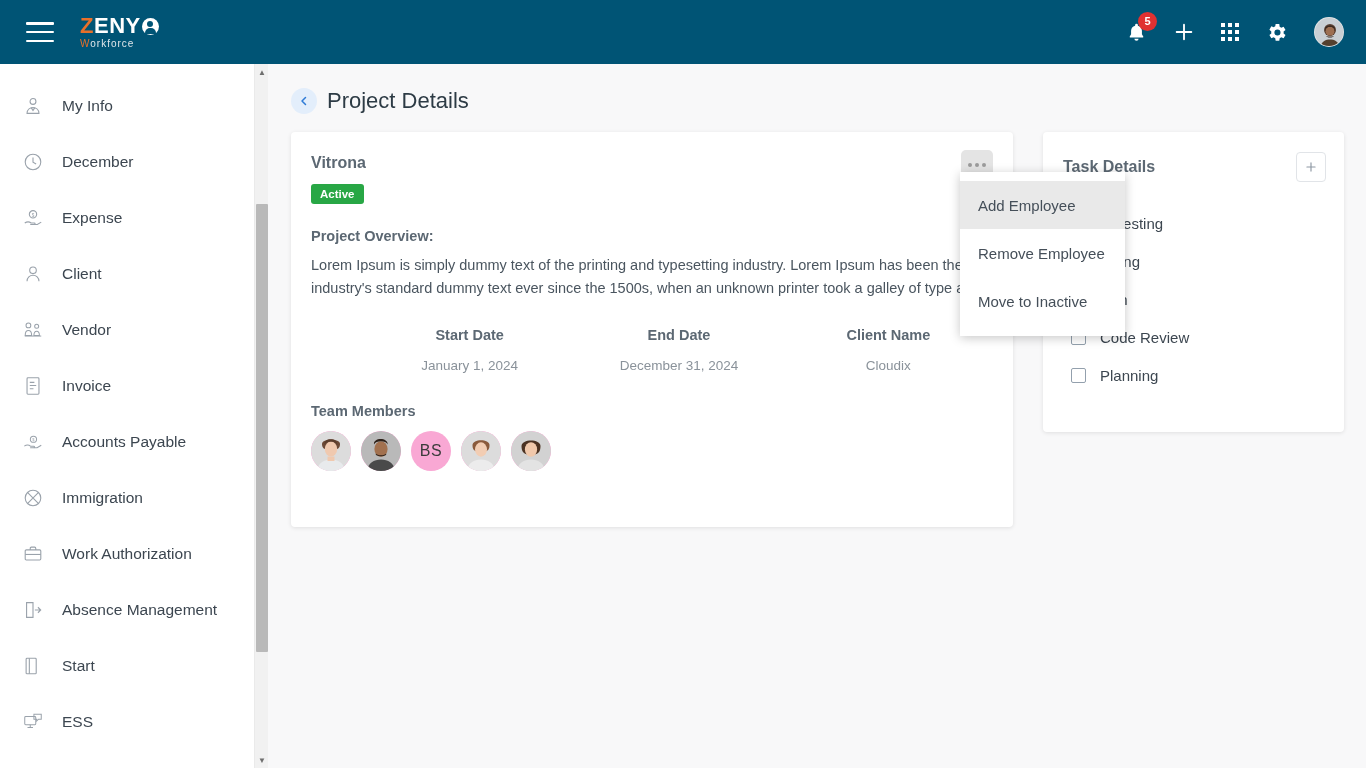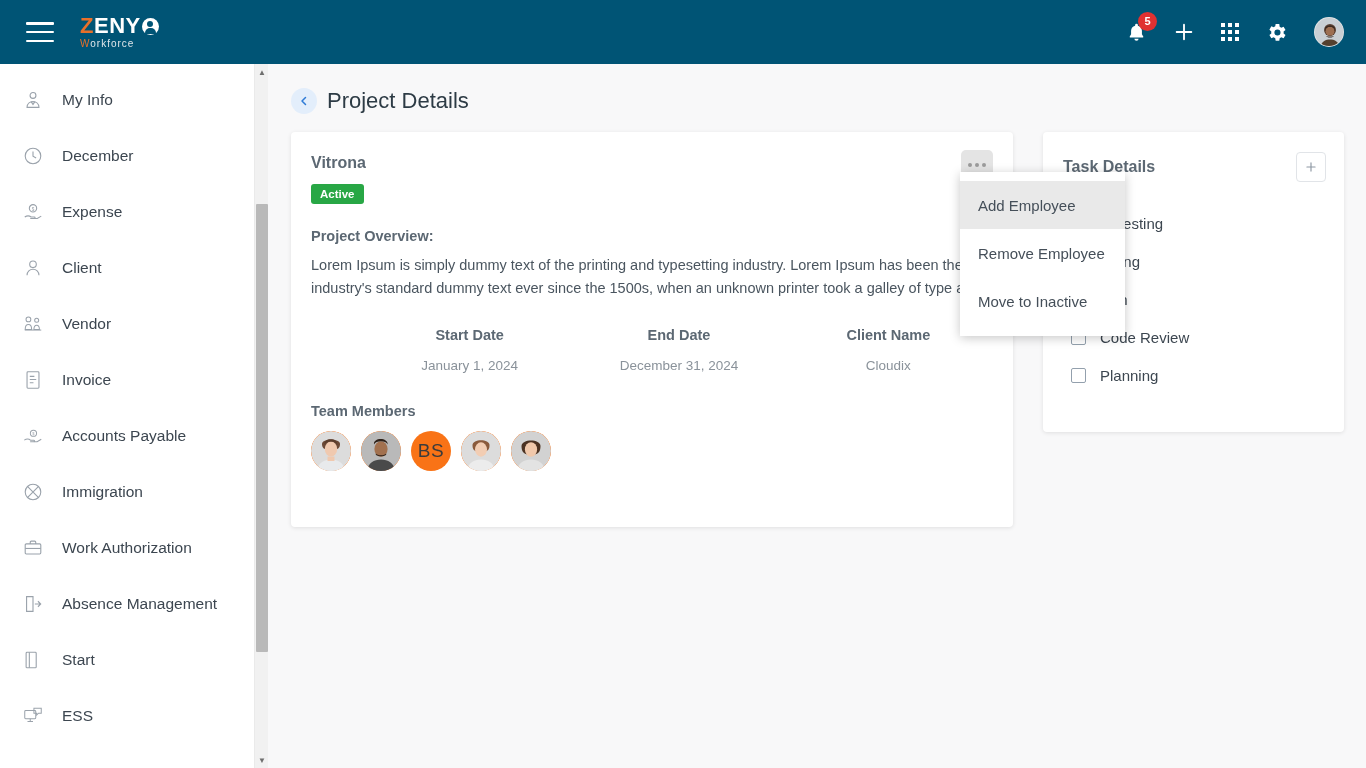--- a/index.html
+++ b/index.html
@@ -71,21 +71,21 @@
   }
 
   
   .sidebar {
     position: absolute; top: 64px; left: 0;
     width: 254px; height: 704px;
     background: #ffffff;
     overflow: hidden;
     z-index: 20;
   }
-  .nav-list { padding-top: 8px; }
+  .nav-list { padding-top: 14px; }
   .nav-item {
     display: flex; align-items: center;
     height: 56px; padding-left: 18px;
     cursor: pointer;
   }
   .nav-ico {
     width: 30px; height: 26px; margin-right: 14px;
     display: flex; align-items: center; justify-content: center;
     color: #9aa2ab; flex: none;
   }
@@ -153,23 +153,23 @@
   .dates-row { display: flex; margin-top: 26px; padding-left: 54px; }
   .date-col { width: 232px; text-align: center; }
   .date-col.wide { width: 232px; }
   .date-head { font-size: 14.5px; font-weight: bold; color: #5c6873; }
   .date-val { margin-top: 15px; font-size: 13.5px; color: #8a929a; }
 
   .team-label { margin-top: 30px; font-size: 14.5px; font-weight: bold; color: #5c6873; }
   .avatars { display: flex; gap: 10px; margin-top: 12px; }
   .member {
     width: 40px; height: 40px; border-radius: 50%;
-    background: #f97316; overflow: hidden; position: relative;
-    display: flex; align-items: center; justify-content: center;
-    font-size: 19px; color: #3b3b3b; letter-spacing: .5px;
+    background: #f9a8d4; overflow: hidden; position: relative;
+    display: flex; align-items: center; justify-content: center;
+    font-size: 16px; color: #3b3b3b; letter-spacing: .5px;
   }
 
   .dots-btn {
     position: absolute; top: 18px; right: 20px;
     width: 32px; height: 30px; border-radius: 5px;
     background: #e4e4e4;
     display: flex; align-items: center; justify-content: center;
     gap: 3px; cursor: pointer;
   }
   .dots-btn i { width: 4px; height: 4px; border-radius: 50%; background: #9b9b9b; display: block; }

